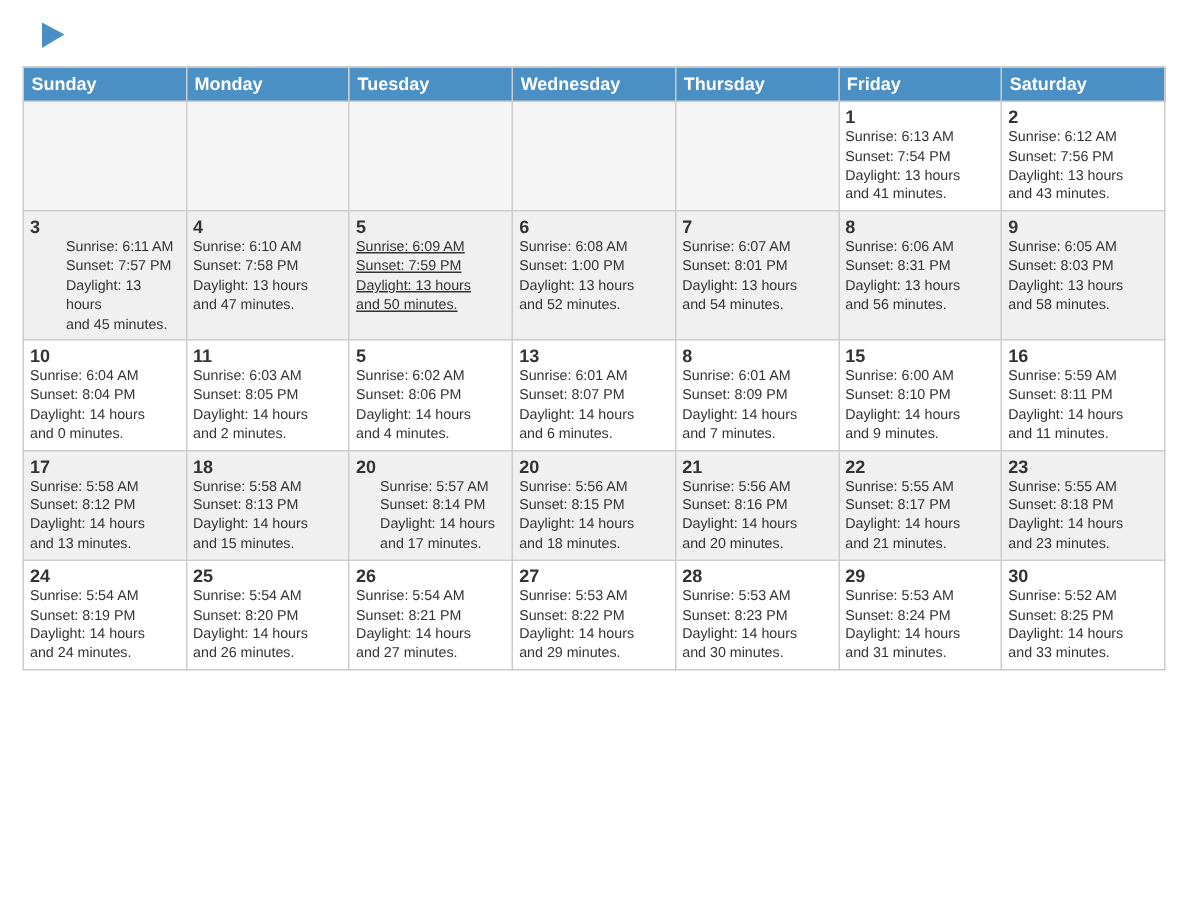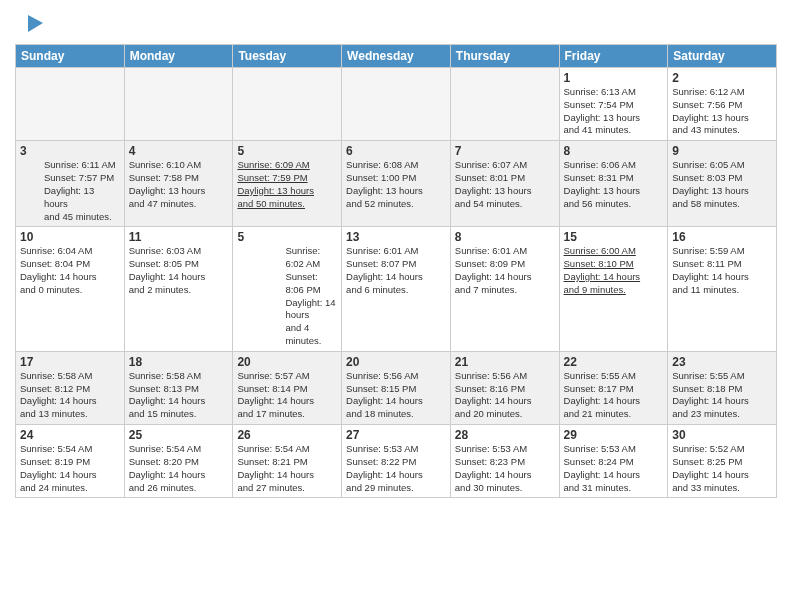--- a/index.html
+++ b/index.html
@@ -135,42 +135,42 @@
           </td>
           <td>
             <span class="day-num">11</span>
             <div class="day-info" style="white-space: pre-line;">Sunrise: 6:03 AM
 Sunset: 8:05 PM
 Daylight: 14 hours
 and 2 minutes.</div>
           </td>
           <td>
             <span class="day-num">5</span>
-            <div class="day-info" style="white-space: pre-line; margin-left: 48px;">Sunrise: 6:02 AM
+            <div class="day-info" style="white-space: pre-line;">Sunrise: 6:02 AM
 Sunset: 8:06 PM
 Daylight: 14 hours
 and 4 minutes.</div>
           </td>
           <td>
             <span class="day-num">13</span>
             <div class="day-info" style="white-space: pre-line;">Sunrise: 6:01 AM
 Sunset: 8:07 PM
 Daylight: 14 hours
 and 6 minutes.</div>
           </td>
           <td>
             <span class="day-num">8</span>
             <div class="day-info" style="white-space: pre-line;">Sunrise: 6:01 AM
 Sunset: 8:09 PM
 Daylight: 14 hours
 and 7 minutes.</div>
           </td>
           <td>
             <span class="day-num">15</span>
-            <div class="day-info" style="white-space: pre-line; text-decoration: underline;">Sunrise: 6:00 AM
+            <div class="day-info" style="white-space: pre-line;">Sunrise: 6:00 AM
 Sunset: 8:10 PM
 Daylight: 14 hours
 and 9 minutes.</div>
           </td>
           <td>
             <span class="day-num">16</span>
             <div class="day-info" style="white-space: pre-line;">Sunrise: 5:59 AM
 Sunset: 8:11 PM
 Daylight: 14 hours
 and 11 minutes.</div>
@@ -186,21 +186,21 @@
           </td>
           <td>
             <span class="day-num">18</span>
             <div class="day-info" style="white-space: pre-line;">Sunrise: 5:58 AM
 Sunset: 8:13 PM
 Daylight: 14 hours
 and 15 minutes.</div>
           </td>
           <td>
             <span class="day-num">20</span>
-            <div class="day-info" style="white-space: pre-line;">Sunrise: 5:57 AM
+            <div class="day-info" style="white-space: pre-line; margin-left: 16px;">Sunrise: 5:57 AM
 Sunset: 8:14 PM
 Daylight: 14 hours
 and 17 minutes.</div>
           </td>
           <td>
             <span class="day-num">20</span>
             <div class="day-info" style="white-space: pre-line;">Sunrise: 5:56 AM
 Sunset: 8:15 PM
 Daylight: 14 hours
 and 18 minutes.</div>

